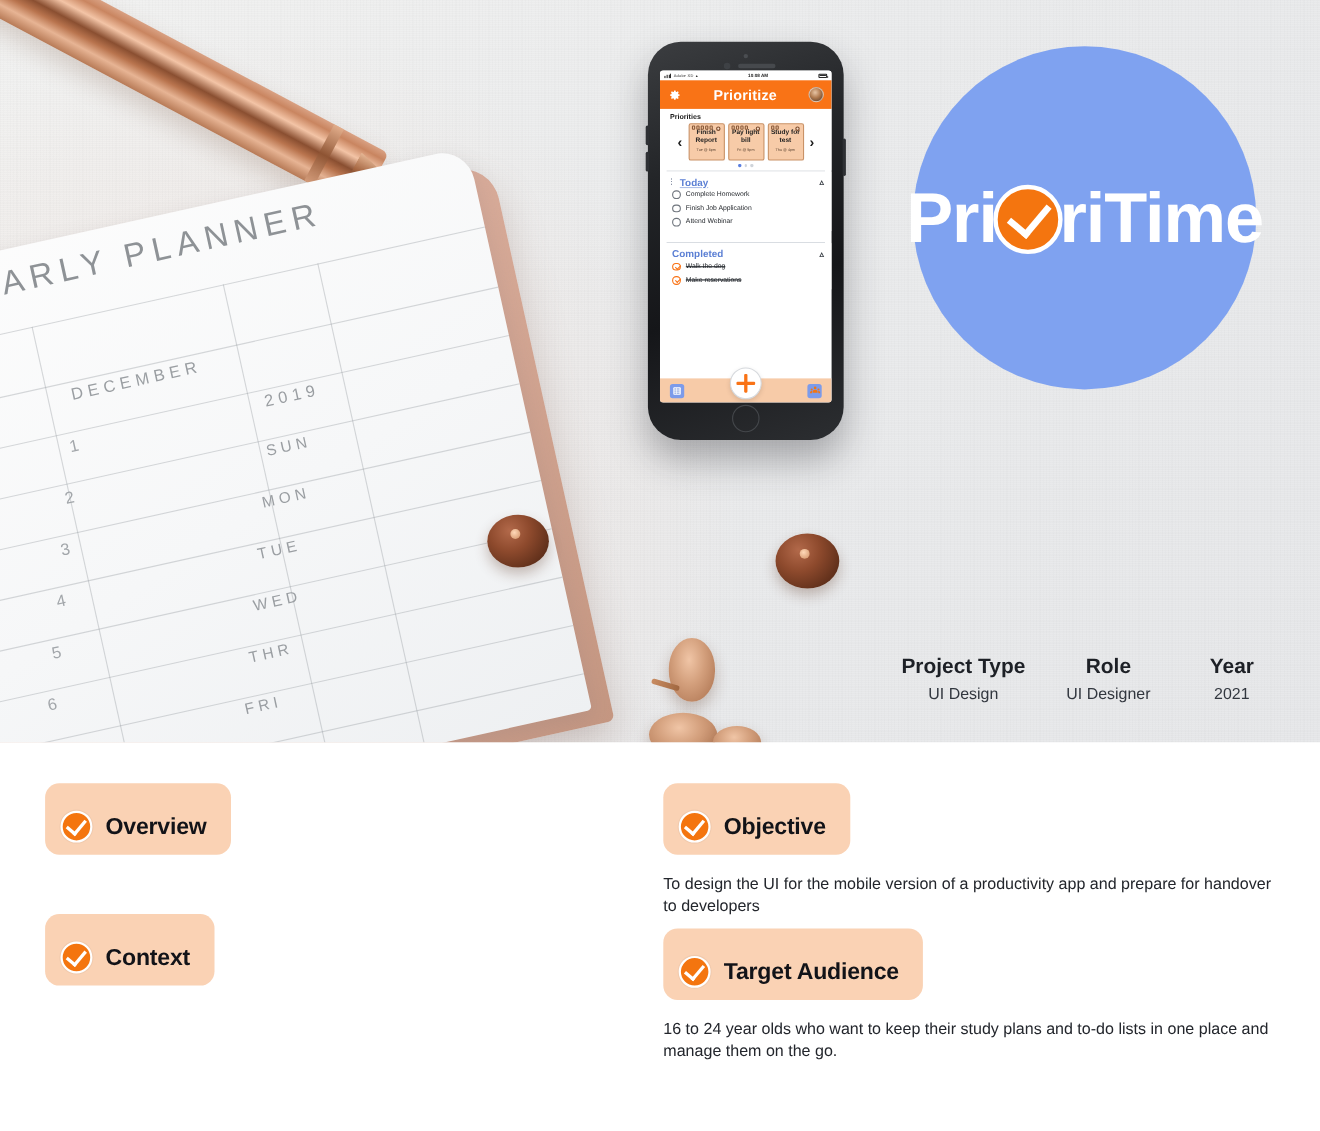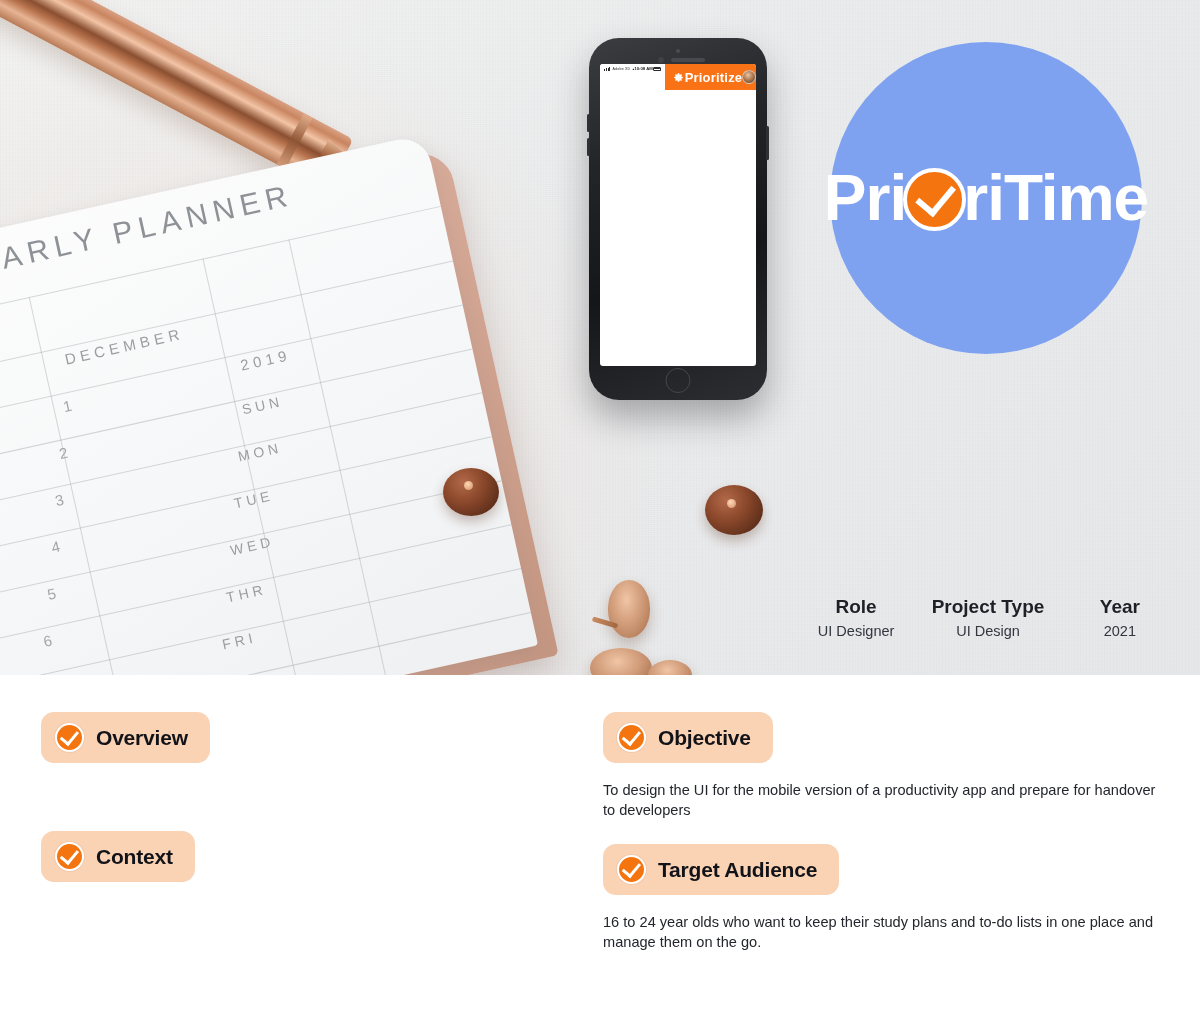--- a/index.html
+++ b/index.html
@@ -114,21 +114,21 @@
   .phone-home {
     position:absolute; left:50%; bottom:7px; transform:translateX(-50%);
     width:25px; height:25px; border-radius:50%; border:1.4px solid #44474b;
   }
   .phone-vol { position:absolute; left:-2px; width:3px; border-radius:2px; background:#2e3034; }
   .phone-pwr { position:absolute; right:-2px; top:88px; width:3px; height:34px; border-radius:2px; background:#2e3034; }
 
   .screen {
     position:relative; width:156px; height:302px; background:#ffffff;
     border-radius: 3px; overflow:hidden;
-    display:flex; 
+    display:flex; flex-direction:column;
   }
   .statusbar {
     height:9px; background:#ffffff; display:flex; align-items:center;
     justify-content:space-between; padding:0 4px; flex:0 0 auto;
   }
   .sb-left, .sb-right { display:flex; align-items:center; gap:2px; }
   .sb-txt { font-size:3.6px; color:#2a2a2a; letter-spacing:.2px; font-family:"Liberation Sans",sans-serif; }
   .sb-bars { display:flex; align-items:flex-end; gap:.7px; height:4px; }
   .sb-bars i { display:block; width:1.1px; background:#2a2a2a; }
   .sb-bars i:nth-child(1){height:1.4px}.sb-bars i:nth-child(2){height:2.2px}
@@ -241,21 +241,21 @@
   .meta-v { font-size:14.5px; color:#32373f; line-height:22px; }
 
   
   .content { position:absolute; left:0; top:675px; width:1200px; height:353px; background:#fff; }
   .col { position:absolute; }
   .col-left { left:41px; width:510px; }
   .col-right { left:603px; width:560px; }
 
   .pill {
     display:inline-flex; align-items:center; gap:12px;
-    background:#FAD2B4; border-radius:13px; padding:11px 22px 11px 14px;
+    background:#FAD2B4; border-radius:13px; padding:25px 22px 11px 14px;
   }
   .pill-check {
     width:29px;height:29px;border-radius:50%;background:#F4750F;
     border:2.6px solid #ffffff; display:flex;align-items:center;justify-content:center;
     flex:0 0 auto; box-shadow:0 0 0 1px rgba(0,0,0,0.04);
   }
   .pill-check::after{
     content:""; display:block; width:8px;height:14px;
     border-right:3px solid #fff;border-bottom:3px solid #fff;
     transform: rotate(40deg) translate(-1px,-1px);
@@ -494,27 +494,27 @@
 
     <div class="logo-circle">
       <div class="logo-text">
         <span>Pri</span>
         <span class="logo-check"></span>
         <span>riTime</span>
       </div>
     </div>
 
     <div class="meta">
+      <div class="meta-col wide">
+        <div class="meta-k">Project Type</div>
+        <div class="meta-v">UI Design</div>
+      </div>
       <div class="meta-col">
         <div class="meta-k">Role</div>
         <div class="meta-v">UI Designer</div>
-      </div>
-      <div class="meta-col wide">
-        <div class="meta-k">Project Type</div>
-        <div class="meta-v">UI Design</div>
       </div>
       <div class="meta-col">
         <div class="meta-k">Year</div>
         <div class="meta-v">2021</div>
       </div>
     </div>
   </div>
 
   <div class="content">
 

